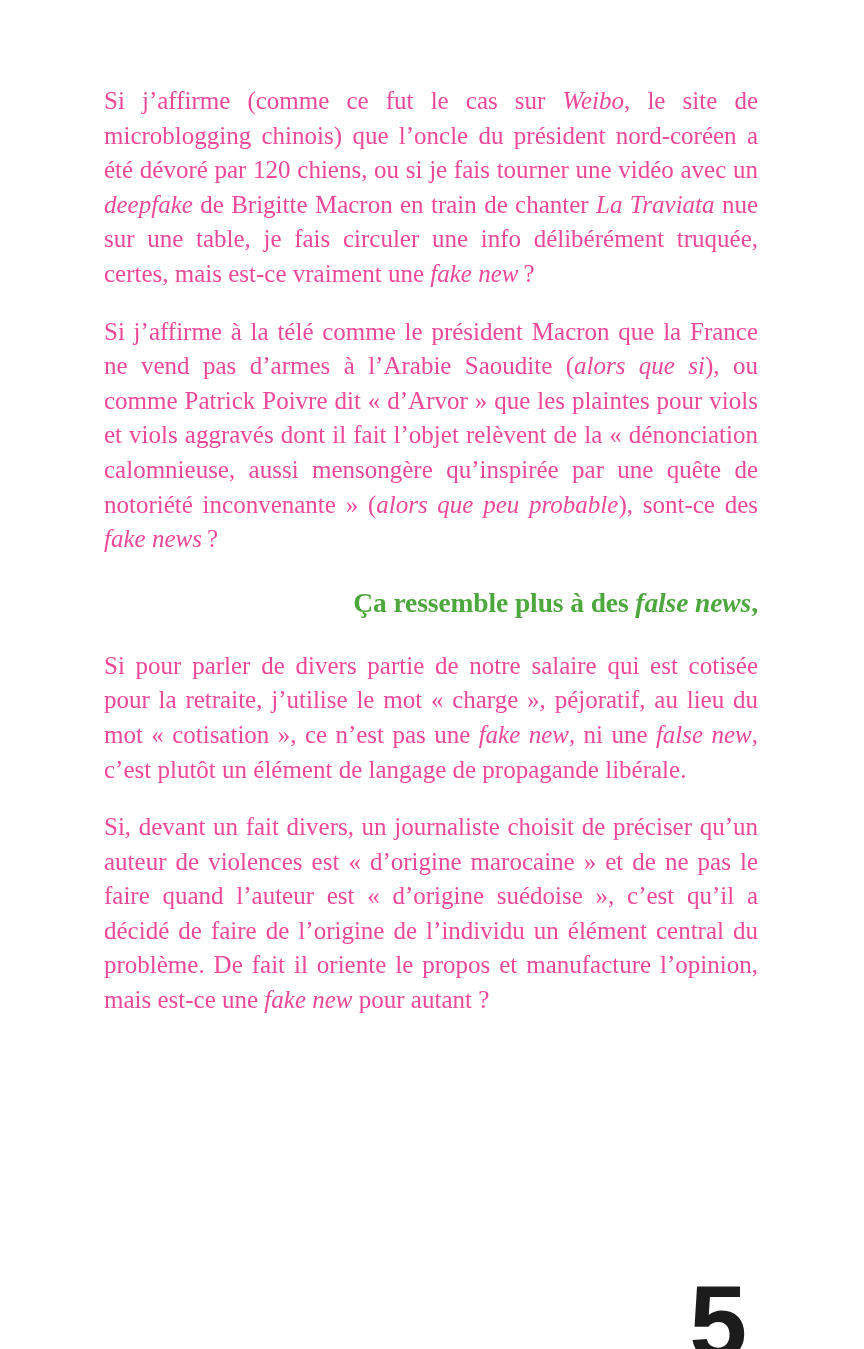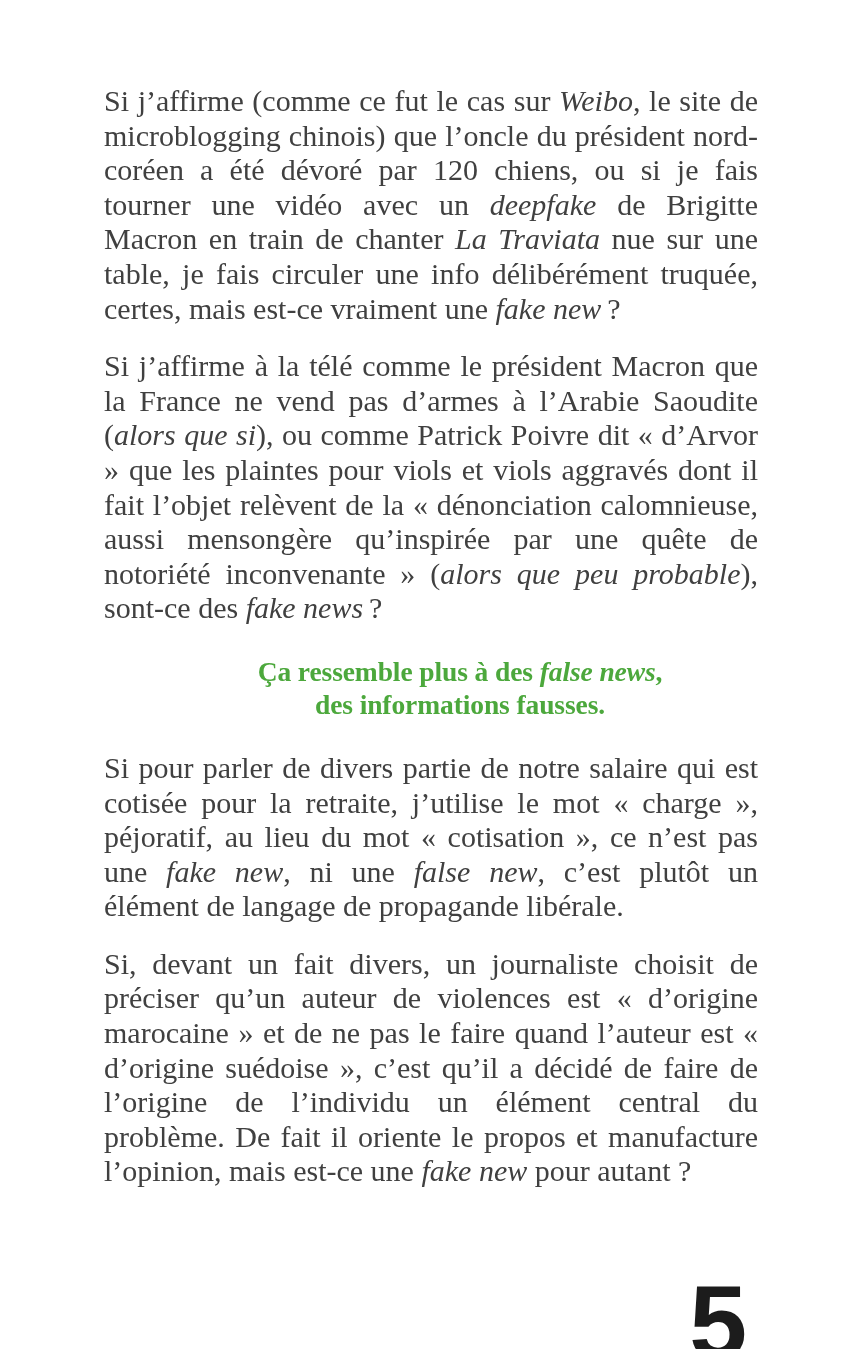--- a/index.html
+++ b/index.html
@@ -19,47 +19,47 @@
   }
 
   .text-column {
     position: absolute;
     left: 104px;
     top: 84px;
     width: 654px;
   }
 
   .body-paragraph {
-    font-size: 30px;
+    font-size: 25px;
     line-height: 34.6px;
     text-align: justify;
     text-justify: inter-word;
     margin: 0 0 23px 0;
-    color: #404040;
+    color: #ec4899;
     hyphens: none;
     -webkit-hyphens: none;
   }
 
   .body-paragraph:last-child {
     margin-bottom: 0;
     font-family: Liberation Serif, serif;
   }
 
   .body-paragraph.last-line-natural {
     text-align-last: left;
   }
 
   .pull-quote {
     color: #4ca83c;
     font-weight: bold;
     font-size: 27.5px;
     line-height: 33px;
     margin: 29px 0 30px 0;
     padding-left: 58px;
-    text-align: center;
+    text-align: right;
     letter-spacing: -0.1px;
   }
 
   .pull-quote .qline {
     display: block;
     white-space: nowrap;
   }
 
   i, .ital {
     font-style: italic;
@@ -98,21 +98,20 @@
     <p class="body-paragraph">
       <span>Si j’affirme (comme ce fut le cas sur </span><i>Weibo</i><span>, le site de microblogging chinois) que l’oncle du président nord-coréen a été dévoré par 120 chiens, ou si je fais tourner une vidéo avec un </span><i>deepfake</i><span> de Brigitte Macron en train de chanter </span><i>La Traviata</i><span> nue sur une table, je fais circuler une info délibérément truquée, certes, mais est-ce vraiment une </span><i>fake new</i><span class="thin"></span><span class="roman">?</span>
     </p>
 
     <p class="body-paragraph">
       <span>Si j’affirme à la télé comme le président Macron que la France ne vend pas d’armes à l’Arabie Saoudite (</span><i>alors que si</i><span>), ou comme Patrick Poivre dit « d’Arvor » que les plaintes pour viols et viols aggravés dont il fait l’objet relèvent de la « dénonciation calomnieuse, aussi mensongère qu’inspirée par une quête de notoriété inconvenante » (</span><i>alors que peu probable</i><span>), sont-ce des </span><i>fake news</i><span class="thin"></span><span class="roman">?</span>
     </p>
 
     <div class="pull-quote">
       <span class="qline"><span>Ça ressemble plus à des </span><i>false news</i><span>,</span></span>
-      <span class="qline">des informations fausses.</span>
     </div>
 
     <p class="body-paragraph">
       <span>Si pour parler de divers partie de notre salaire qui est cotisée pour la retraite, j’utilise le mot « charge », péjoratif, au lieu du mot « cotisation », ce n’est pas une </span><i>fake new</i><span>, ni une </span><i>false new</i><span>, c’est plutôt un élément de langage de propagande libérale.</span>
     </p>
 
     <p class="body-paragraph last-line-natural">
       <span>Si, devant un fait divers, un journaliste choisit de préciser qu’un auteur de violences est « d’origine marocaine » et de ne pas le faire quand l’auteur est « d’origine suédoise », c’est qu’il a décidé de faire de l’origine de l’individu un élément central du problème. De fait il oriente le propos et manufacture l’opinion, mais est-ce une </span><i>fake new</i><span> pour autant ?</span>
     </p>
 

